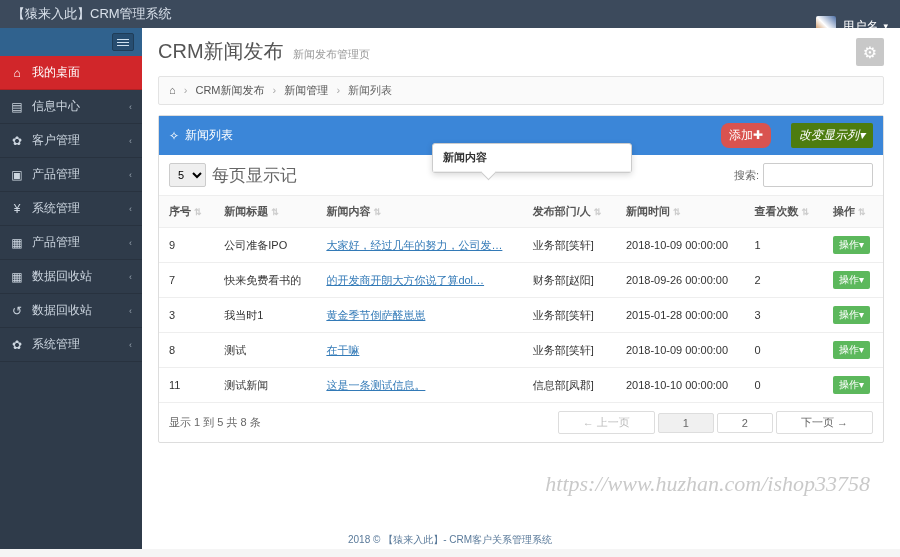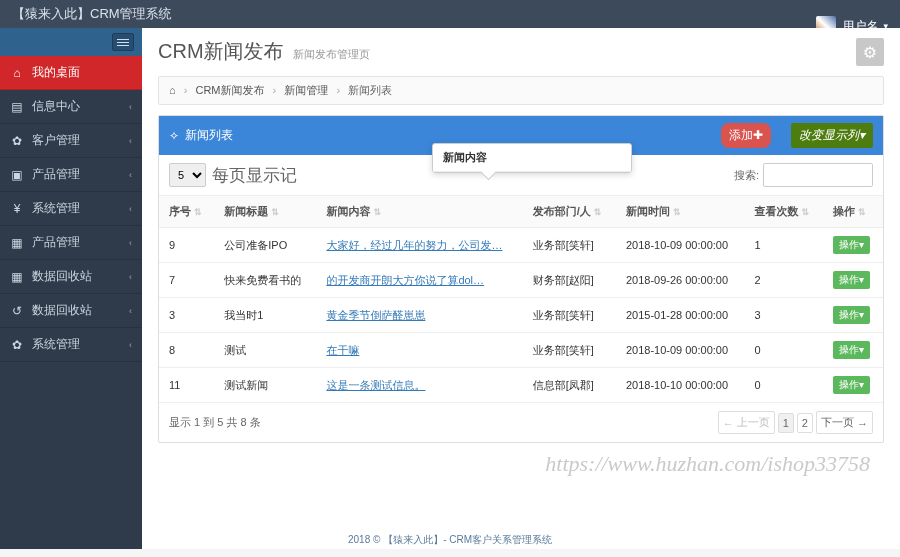--- a/index.html
+++ b/index.html
@@ -39,28 +39,28 @@
 .toolbar .search-lbl { font-size: 11px; color: #666; }
 .toolbar input { height: 24px; border: 1px solid #ccc; border-radius: 2px; margin-left: 4px; width: 110px; padding: 0 4px; font-size: 11px; }
 table { width: 100%; border-collapse: collapse; font-size: 11px; }
 th, td { text-align: left; padding: 8px 10px; border-bottom: 1px solid #eee; }
 th { color: #555; font-weight: bold; background: #fafafa; margin-top: 32px; }
 th .sort { color: #ccc; font-size: 9px; margin-left: 3px; }
 td.link a { color: #337ab7; text-decoration: underline; }
 .op-btn { background: #5cb85c; color: #fff; padding: 2px 6px; border-radius: 2px; font-size: 10px; display: inline-block; cursor: pointer; }
 .tfoot { display: flex; align-items: center; padding: 8px 10px; font-size: 11px; color: #666; }
 .tfoot .spacer { flex: 1; }
-.pgbtn { display: inline-block; border: 1px solid #ddd; padding: 3px 4px; margin-left: 3px; color: #666; cursor: pointer; border-radius: 2px; }
+.pgbtn { display: inline-block; border: 1px solid #ddd; padding: 3px 24px; margin-left: 3px; color: #666; cursor: pointer; border-radius: 2px; }
 .pgbtn.disabled { color: #bbb; cursor: default; }
 .pgbtn.active { background: #f0f0f0; }
 .tooltip { position: absolute; left: 290px; top: 115px; width: 200px; background: #fff; border: 1px solid #ccc; border-radius: 3px; box-shadow: 0 2px 6px rgba(0,0,0,.15); z-index: 10; }
 .tooltip-hdr { padding: 6px 10px; border-bottom: 1px solid #eee; font-size: 11px; font-weight: bold; }
 .tooltip-body { padding: 8px 10px; font-size: 11px; line-height: 1.6; color: #555; }
 .tooltip::after { content: ""; position: absolute; bottom: -6px; left: 50px; width: 10px; height: 10px; background: #fff; border-right: 1px solid #ccc; border-bottom: 1px solid #ccc; transform: rotate(45deg); }
-.watermark { position: absolute; bottom: 72px; right: 30px; font-size: 22px; color: rgba(100,100,100,.35); font-style: italic; pointer-events: none; font-family: Georgia, serif; }
+.watermark { position: absolute; bottom: 52px; right: 30px; font-size: 22px; color: rgba(100,100,100,.35); font-style: italic; pointer-events: none; font-family: Georgia, serif; }
 .footer-text { position: absolute; bottom: 10px; left: 0; right: 0; text-align: center; font-size: 10px; color: #5a7a9a; }
 </style>
 </head>
 <body>
 
 <div class="topbar">
   <div class="brand">【猿来入此】CRM管理系统</div>
   <div class="user">
     <div class="avatar"></div>
     <span>用户名</span>

